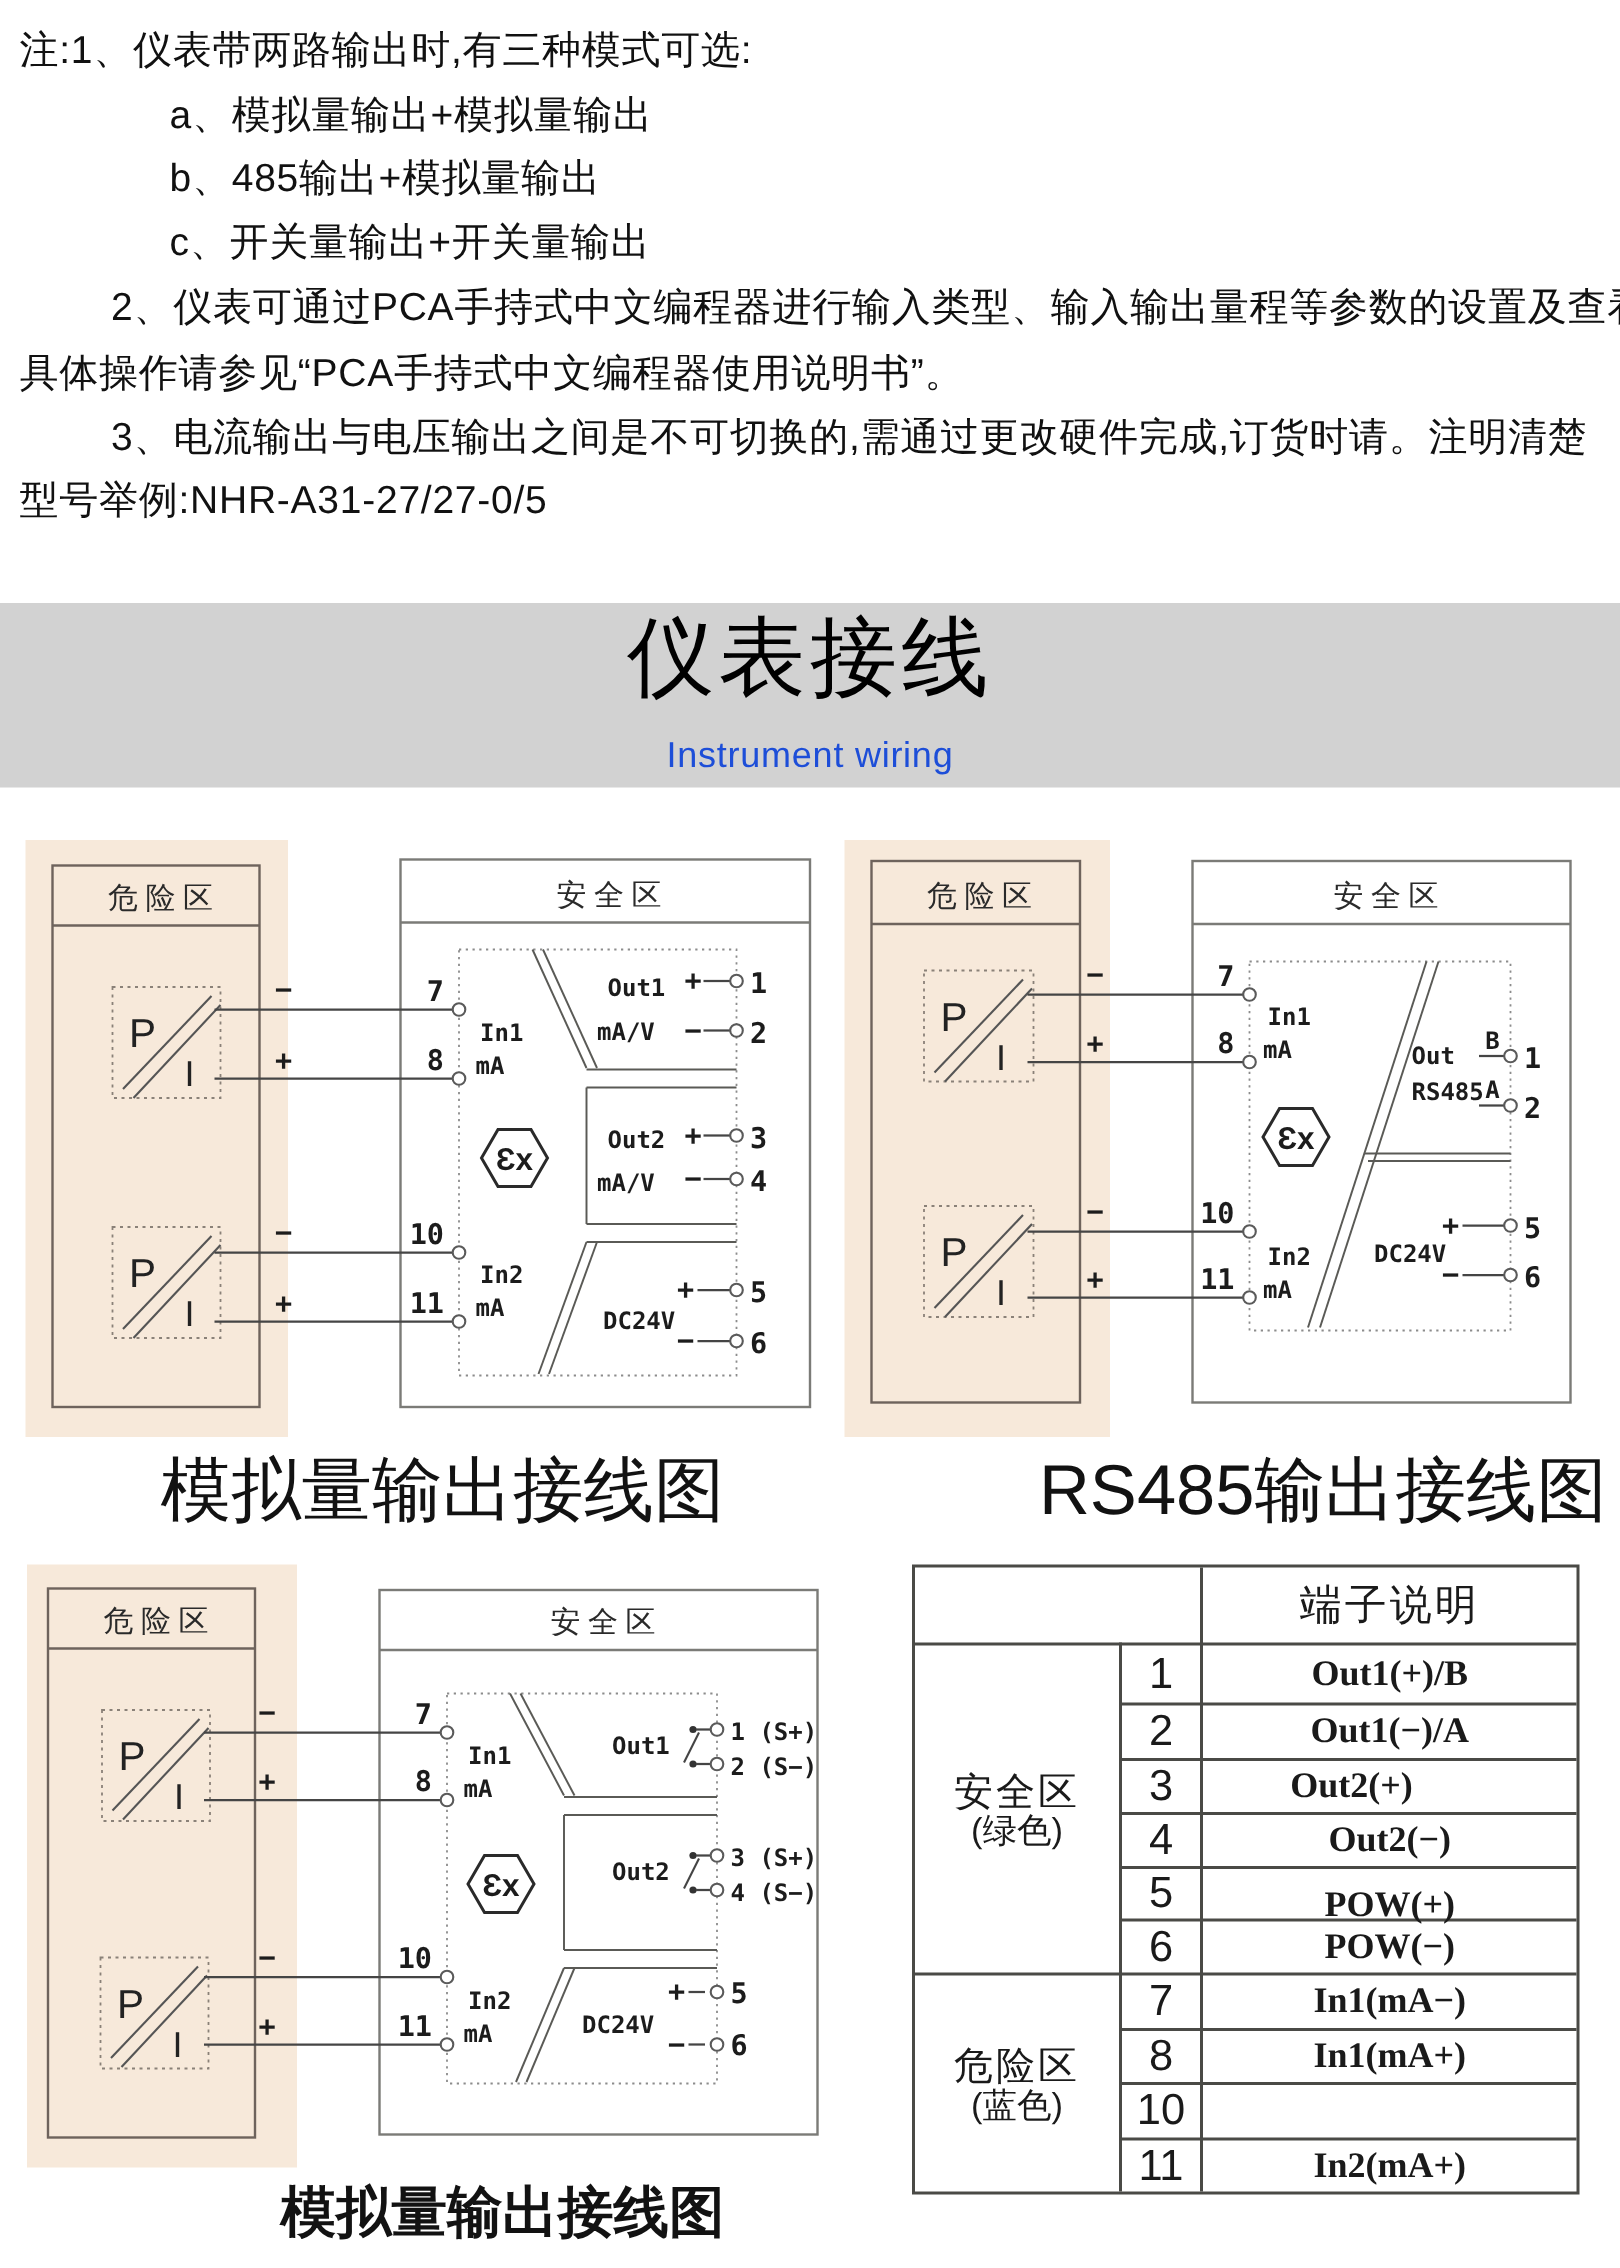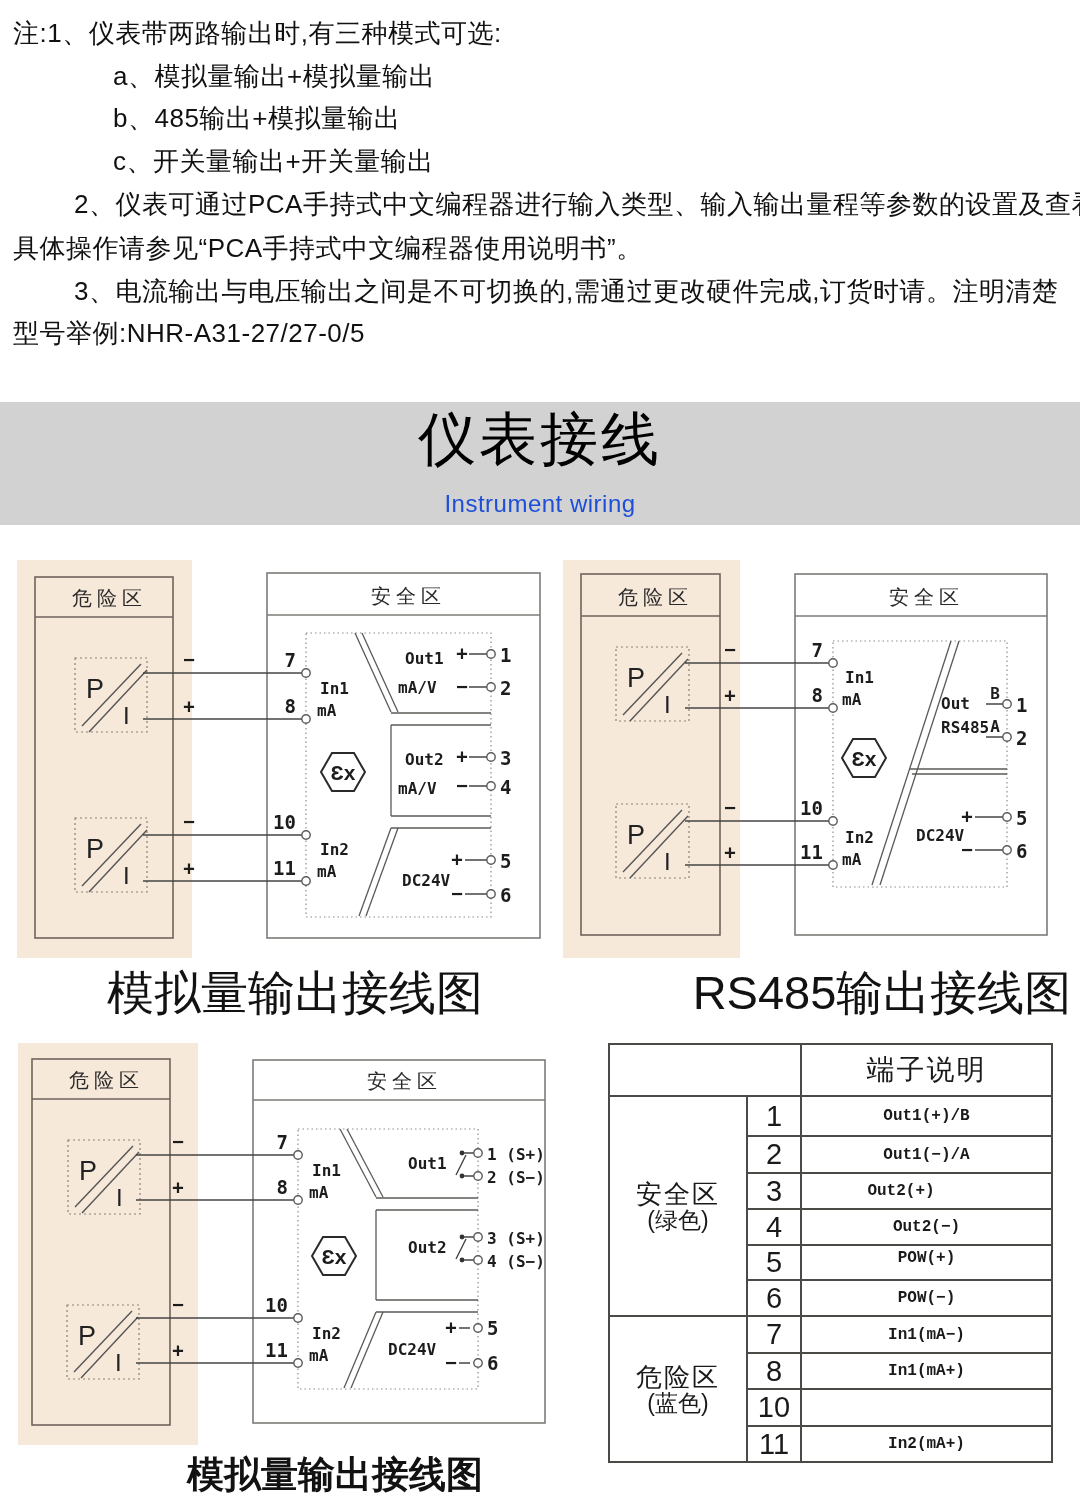--- a/index.html
+++ b/index.html
@@ -24,21 +24,21 @@
   .tlab{font-family:"DejaVu Sans Mono",monospace;font-weight:bold;font-size:16px;}
   .sgn{font-family:"DejaVu Sans Mono",monospace;font-weight:bold;font-size:19px;}
   .pp{font-size:27px;fill:#222;} .ii{font-size:24px;fill:#222;}
   .exg{font-size:21px;font-weight:bold;}
   
   .tbl{position:absolute;left:608px;top:1043px;width:445px;height:420px;border:2px solid #4a4a46;box-sizing:border-box;}
   .tl{position:absolute;background:#4a4a46;}
   .tcell{position:absolute;display:flex;align-items:center;justify-content:center;white-space:nowrap;}
   .th{font-size:28px;letter-spacing:2px;color:#1a1a1a;}
   .tn{font-size:29px;color:#1a1a1a;}
-  .td{font-family:Liberation Mono, monospace;font-weight:bold;font-size:16px;color:#1a1a1a;}
+  .td{font-family:Liberation Serif, serif;font-weight:bold;font-size:24px;color:#1a1a1a;}
   .tg{flex-direction:column;line-height:1.08;color:#1a1a1a;}
   .tg .l1{font-size:26px;letter-spacing:2px;}
   .tg .l2{font-size:23px;}
 </style>
 </head>
 <body>
 
 <div>
   <div class="note-line" style="left:13px;top:16px">注:1、仪表带两路输出时,有三种模式可选:</div>
   <div class="note-line" style="left:113px;top:59px">a、模拟量输出+模拟量输出</div>
@@ -390,21 +390,21 @@
 
   <div class="tcell tn" style="left:138px;top:52px;width:52px;height:38px">1</div>
   <div class="tcell td" style="left:192px;top:52px;width:249px;height:38px">Out1(+)/B</div>
   <div class="tcell tn" style="left:138px;top:92px;width:52px;height:35px">2</div>
   <div class="tcell td" style="left:192px;top:92px;width:249px;height:35px">Out1(−)/A</div>
   <div class="tcell tn" style="left:138px;top:129px;width:52px;height:34px">3</div>
   <div class="tcell td" style="left:192px;top:129px;width:198px;height:34px">Out2(+)</div>
   <div class="tcell tn" style="left:138px;top:165px;width:52px;height:34px">4</div>
   <div class="tcell td" style="left:192px;top:165px;width:249px;height:34px">Out2(−)</div>
   <div class="tcell tn" style="left:138px;top:201px;width:52px;height:33px">5</div>
-  <div class="tcell td" style="left:192px;top:189px;width:249px;height:48px">POW(+)</div>
+  <div class="tcell td" style="left:192px;top:201px;width:249px;height:48px">POW(+)</div>
   <div class="tcell tn" style="left:138px;top:236px;width:52px;height:34px">6</div>
   <div class="tcell td" style="left:192px;top:236px;width:249px;height:34px">POW(−)</div>
 
   <div class="tcell tn" style="left:138px;top:272px;width:52px;height:35px">7</div>
   <div class="tcell td" style="left:192px;top:272px;width:249px;height:35px">In1(mA−)</div>
   <div class="tcell tn" style="left:138px;top:309px;width:52px;height:34px">8</div>
   <div class="tcell td" style="left:192px;top:309px;width:249px;height:34px">In1(mA+)</div>
   <div class="tcell tn" style="left:138px;top:345px;width:52px;height:35px">10</div>
   <div class="tcell tn" style="left:138px;top:382px;width:52px;height:34px">11</div>
   <div class="tcell td" style="left:192px;top:382px;width:249px;height:34px">In2(mA+)</div>

